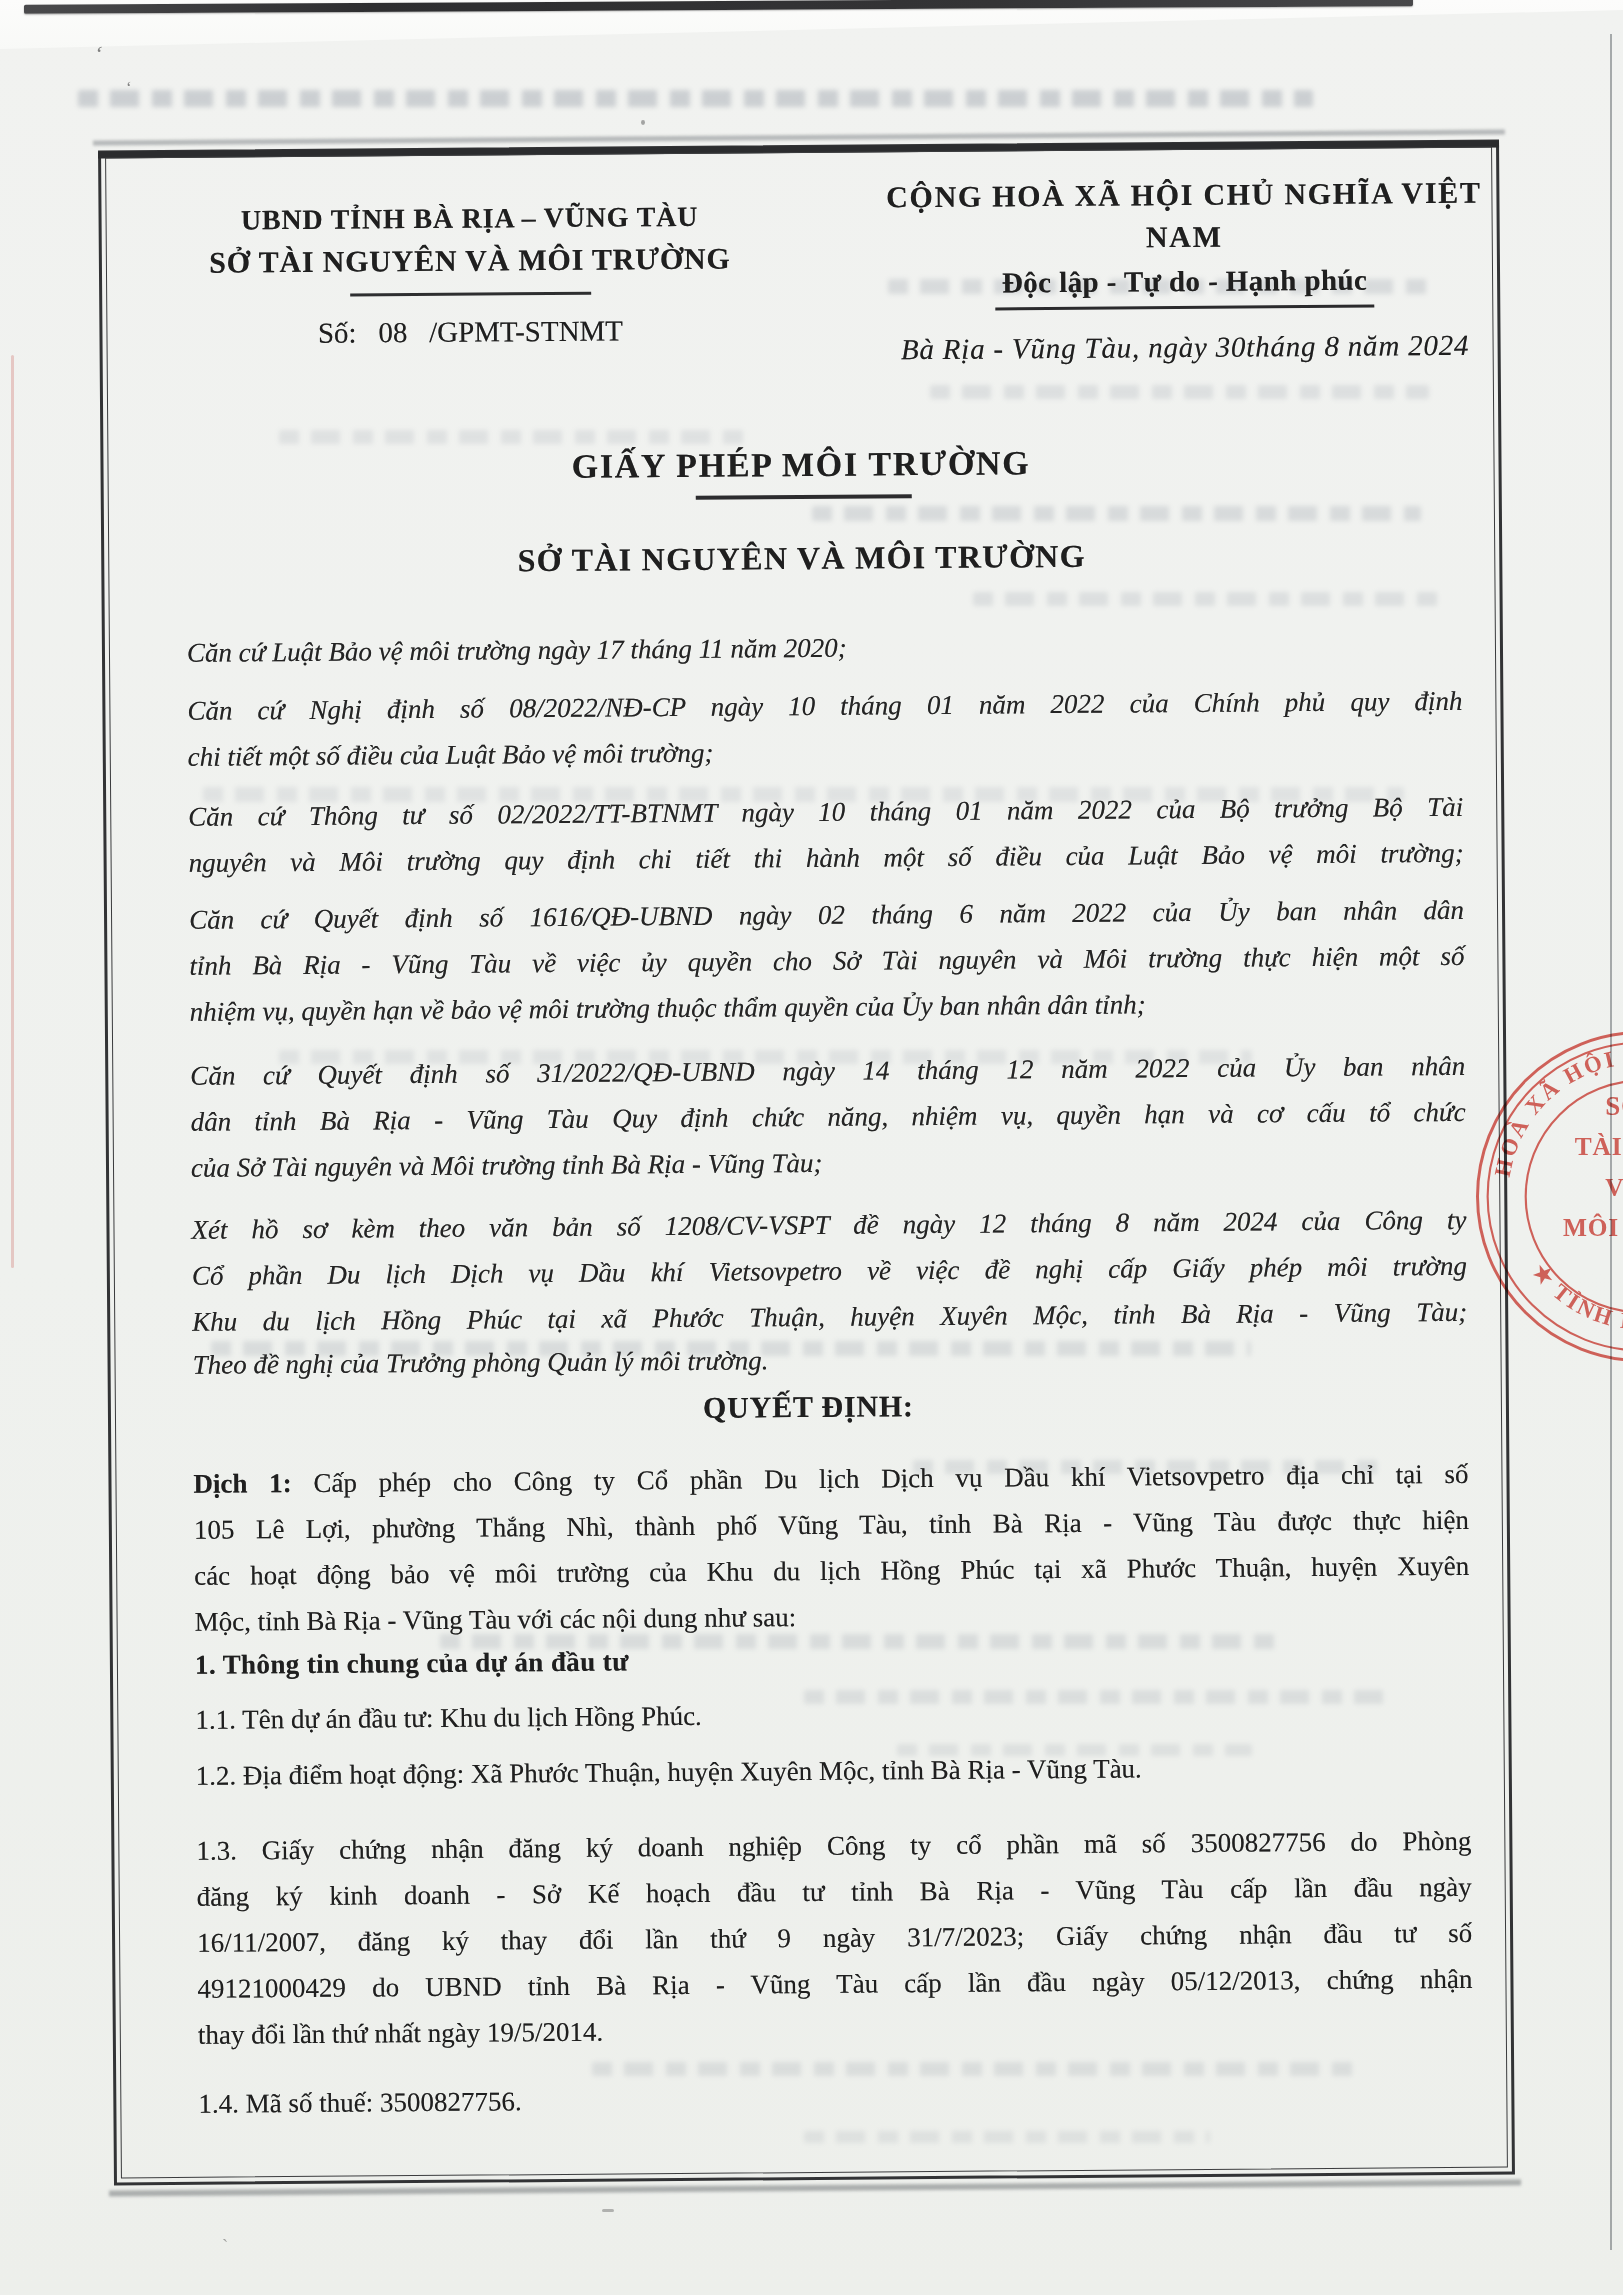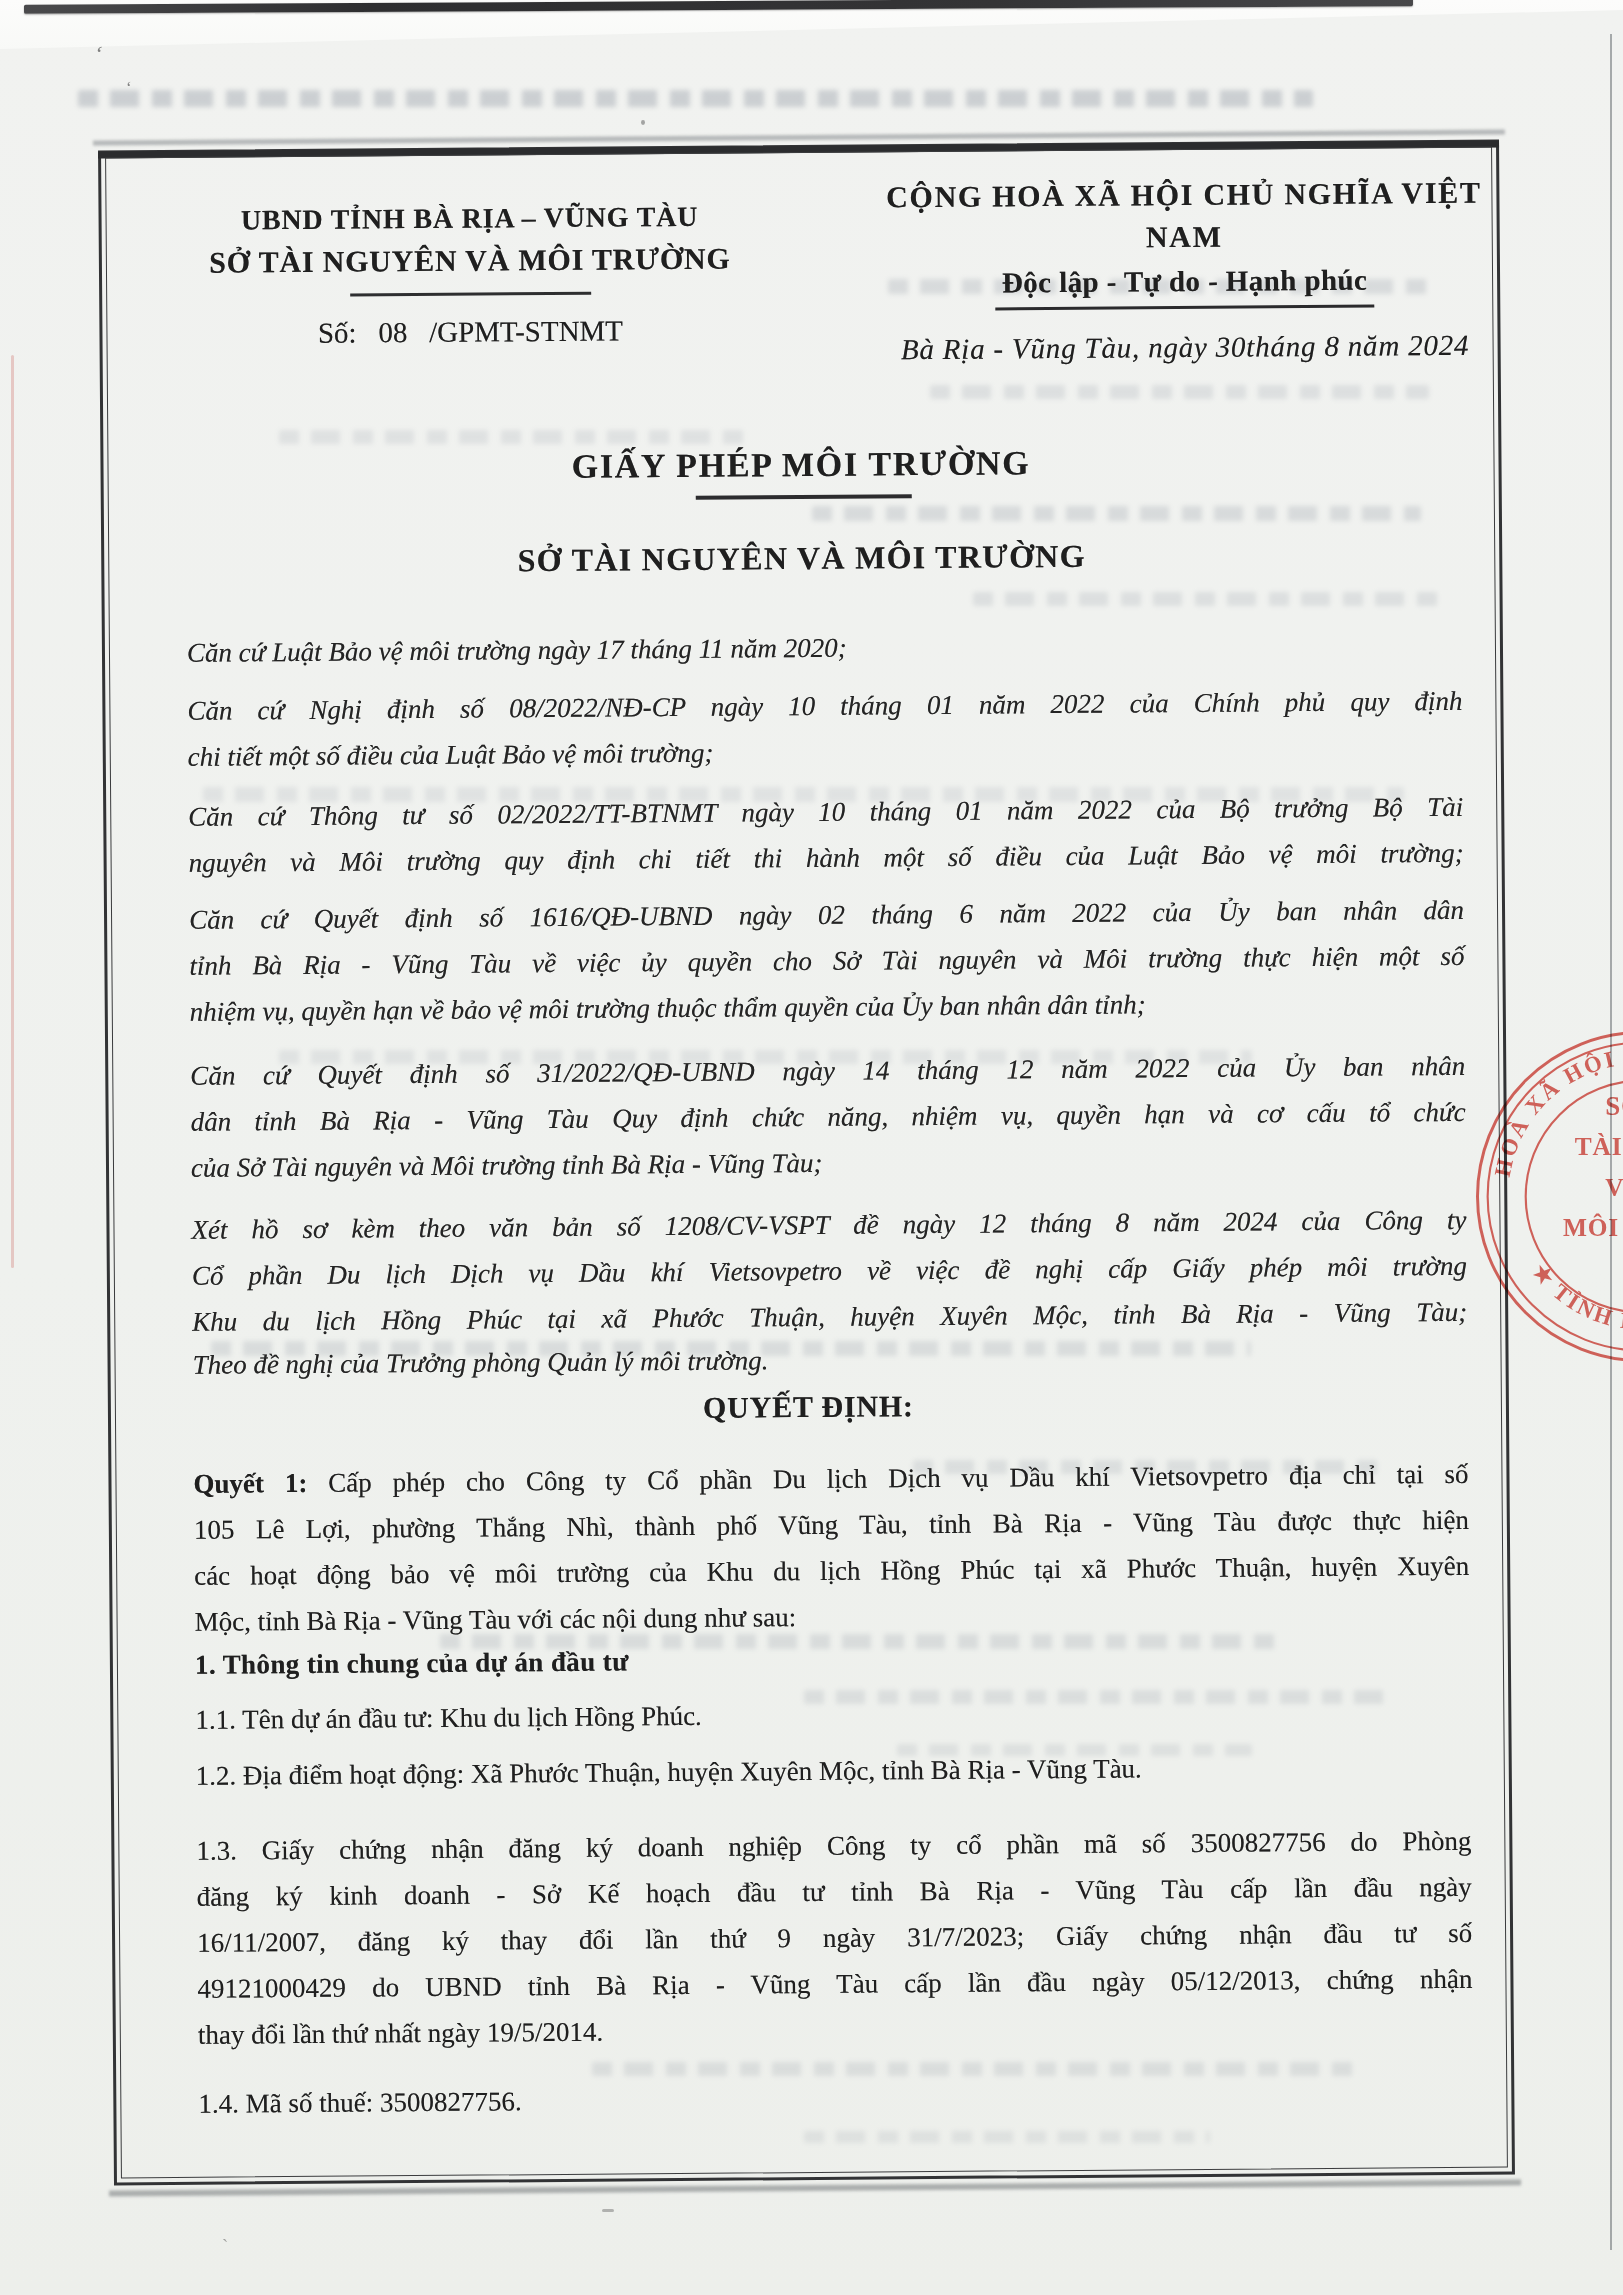--- a/index.html
+++ b/index.html
@@ -146,21 +146,21 @@
       <span class="line jl">Cổ phần Du lịch Dịch vụ Dầu khí Vietsovpetro về việc đề nghị cấp Giấy phép môi trường</span>
       <span class="line jl">Khu du lịch Hồng Phúc tại xã Phước Thuận, huyện Xuyên Mộc, tỉnh Bà Rịa - Vũng Tàu;</span>
     </div>
     <div class="abs para p7">
       <span class="line">Theo đề nghị của Trưởng phòng Quản lý môi trường.</span>
     </div>
 
     <div class="abs centered qd">QUYẾT ĐỊNH:</div>
 
     <div class="abs bpara art">
-      <span class="line jl"><span class="lead">Quyết 1:</span> <span>Cấp phép cho Công ty Cổ phần Du lịch Dịch vụ Dầu khí Vietsovpetro địa chỉ tại số</span></span>
+      <span class="line jl"><span class="lead">Dịch 1:</span> <span>Cấp phép cho Công ty Cổ phần Du lịch Dịch vụ Dầu khí Vietsovpetro địa chỉ tại số</span></span>
       <span class="line jl">105 Lê Lợi, phường Thắng Nhì, thành phố Vũng Tàu, tỉnh Bà Rịa - Vũng Tàu được thực hiện</span>
       <span class="line jl">các hoạt động bảo vệ môi trường của Khu du lịch Hồng Phúc tại xã Phước Thuận, huyện Xuyên</span>
       <span class="line">Mộc, tỉnh Bà Rịa - Vũng Tàu với các nội dung như sau:</span>
     </div>
 
     <div class="abs bpara s1h">1. Thông tin chung của dự án đầu tư</div>
     <div class="abs bpara s11">1.1. Tên dự án đầu tư: Khu du lịch Hồng Phúc.</div>
     <div class="abs bpara s12">1.2. Địa điểm hoạt động: Xã Phước Thuận, huyện Xuyên Mộc, tỉnh Bà Rịa - Vũng Tàu.</div>
     <div class="abs bpara s13">
       <span class="line jl">1.3. Giấy chứng nhận đăng ký doanh nghiệp Công ty cổ phần mã số 3500827756 do Phòng</span>

